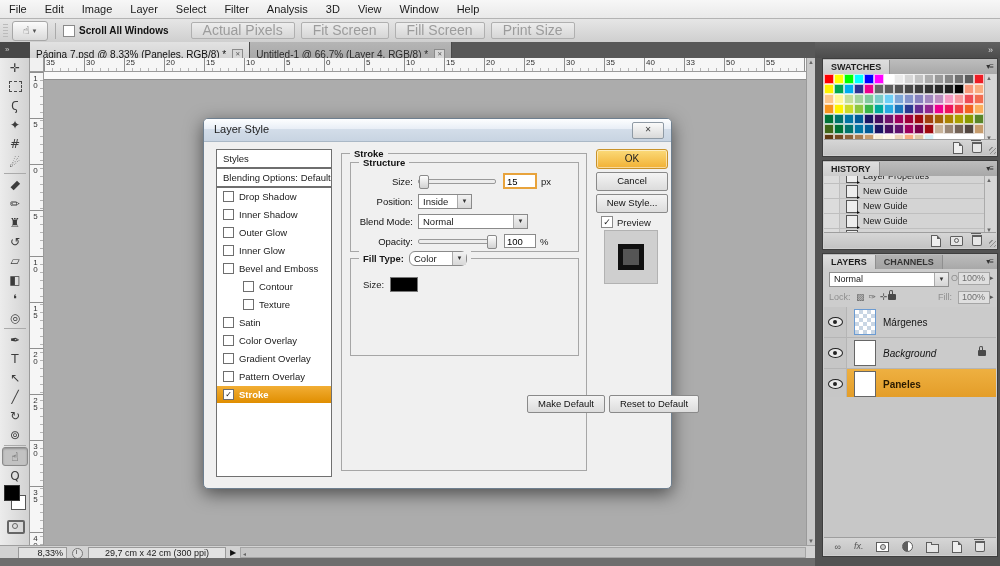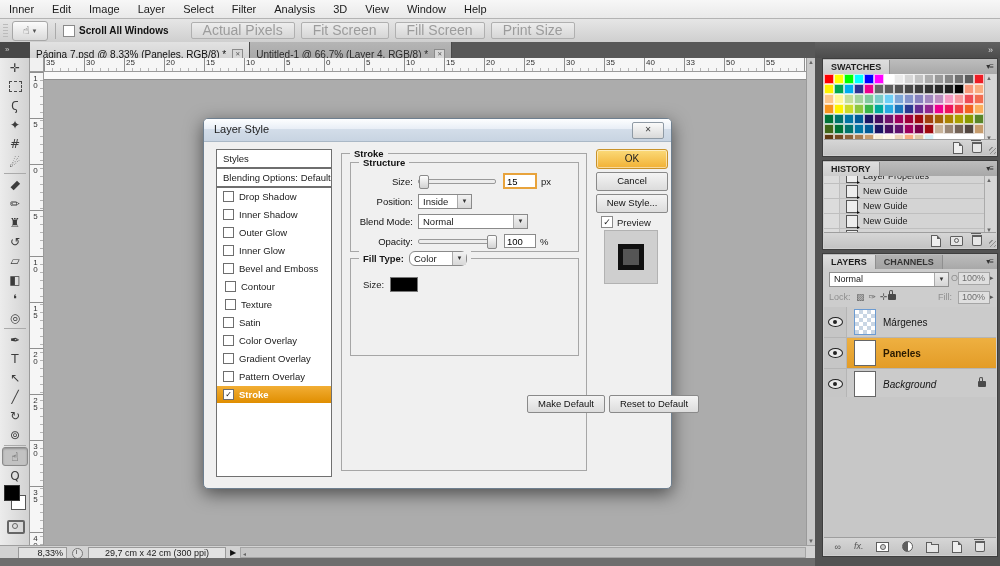--- a/index.html
+++ b/index.html
@@ -163,21 +163,21 @@
     background:linear-gradient(#fdfeff,#e8eef6 45%,#d3dde9 46%,#c8d4e2);border-bottom:1px solid #aab8c6;}
   #dialog-title{position:absolute;left:10px;top:4px;font-size:11px;color:#1c1c1c;}
   #dialog-close{position:absolute;right:7px;top:3px;width:30px;height:15px;border:1px solid #8f9aa5;border-radius:2px;
     background:linear-gradient(#fafafa,#d9d9d9);text-align:center;font-size:8px;line-height:14px;color:#444;}
   
   #styles-list{position:absolute;left:12px;top:30px;width:114px;height:326px;background:#fff;border:1px solid #707070;overflow:hidden;}
   .sl-row{height:17px;display:flex;align-items:center;font-size:9.5px;padding-left:6px;border-bottom:1px solid #fff;}
   .sl-row.hdr{border-bottom:2px solid #6e6e6e;}
   .sl-check{width:9px;height:9px;border:1px solid #6e6e6e;background:#fff;margin-right:5px;flex:none;
     font-size:8px;line-height:9px;text-align:center;color:#111;}
-  .sl-row.indent{padding-left:8px;}
+  .sl-row.indent{padding-left:26px;}
   .sl-row.selected{background:linear-gradient(#f2ae35,#e08e00);color:#fff;font-weight:bold;}
   .sl-row.selected .sl-check{color:#111;}
   
   .gb{position:absolute;border:1px solid #a6a6a6;}
   .gb-legend{position:absolute;left:8px;top:-6px;background:#f0f0f0;padding:0 4px;font-size:9.5px;font-weight:bold;color:#111;}
   #gb-stroke{left:137px;top:34px;width:244px;height:316px;}
   #gb-structure{left:8px;top:8px;width:227px;height:88px;}
   .frow{position:absolute;height:16px;display:flex;align-items:center;}
   .flabel{font-size:9.5px;color:#111;width:62px;text-align:right;margin-right:5px;flex:none;}
   .slider{position:relative;height:3px;background:#ececec;border:1px solid #9a9a9a;border-radius:2px;}
@@ -208,21 +208,21 @@
   #newstyle-btn{position:absolute;left:392px;top:75px;width:70px;height:17px;}
   #preview-row{position:absolute;left:397px;top:97px;display:flex;align-items:center;}
   #preview-label{font-size:9.5px;margin-left:4px;}
   #preview-thumb{position:absolute;left:400px;top:111px;width:52px;height:52px;background:#cfcfcf;border:1px solid #b2b2b2;}
   #preview-thumb .inner{position:absolute;left:13px;top:13px;width:26px;height:26px;background:#555;border:5px solid #101010;box-sizing:border-box;}
 </style>
 </head>
 <body>
 
 <div id="menu-bar">
-    <span class="menu-item">Inner</span>
+    <span class="menu-item">File</span>
     <span class="menu-item">Edit</span>
     <span class="menu-item">Image</span>
     <span class="menu-item">Layer</span>
     <span class="menu-item">Select</span>
     <span class="menu-item">Filter</span>
     <span class="menu-item">Analysis</span>
     <span class="menu-item">3D</span>
     <span class="menu-item">View</span>
     <span class="menu-item">Window</span>
     <span class="menu-item">Help</span>
@@ -613,34 +613,34 @@
     <span class="mini-fly" style="position:absolute;left:166px;top:5px;">▸</span>
   </div>
   <div id="layer-rows">
       <div class="layer-row">
         <span class="eye-cell">
           <span class="eye"></span>
         </span>
         <span class="layer-thumb checker"></span>
         <span class="layer-name">Márgenes</span>
       </div>
-      <div class="layer-row selected">
-        <span class="eye-cell">
-          <span class="eye"></span>
-        </span>
-        <span class="layer-thumb"></span>
-        <span class="layer-name">Paneles</span>
-      </div>
       <div class="layer-row">
         <span class="eye-cell">
           <span class="eye"></span>
         </span>
         <span class="layer-thumb"></span>
         <span class="layer-name italic">Background</span>
         <span class="padlock row-lock"></span>
+      </div>
+      <div class="layer-row selected">
+        <span class="eye-cell">
+          <span class="eye"></span>
+        </span>
+        <span class="layer-thumb"></span>
+        <span class="layer-name">Paneles</span>
       </div>
     </div>
   <div id="layers-empty"></div>
   <div class="panel-bottom" id="layers-bottom" style="justify-content:center;gap:13px;padding-right:0;">
       <span class="mic ic-link">∞</span>
       <span class="mic ic-fx">fx.</span>
       <span class="mic ic-mask"></span>
       <span class="mic ic-adjust"></span>
       <span class="mic ic-folder"></span>
       <span class="mic ic-newdoc"></span>

